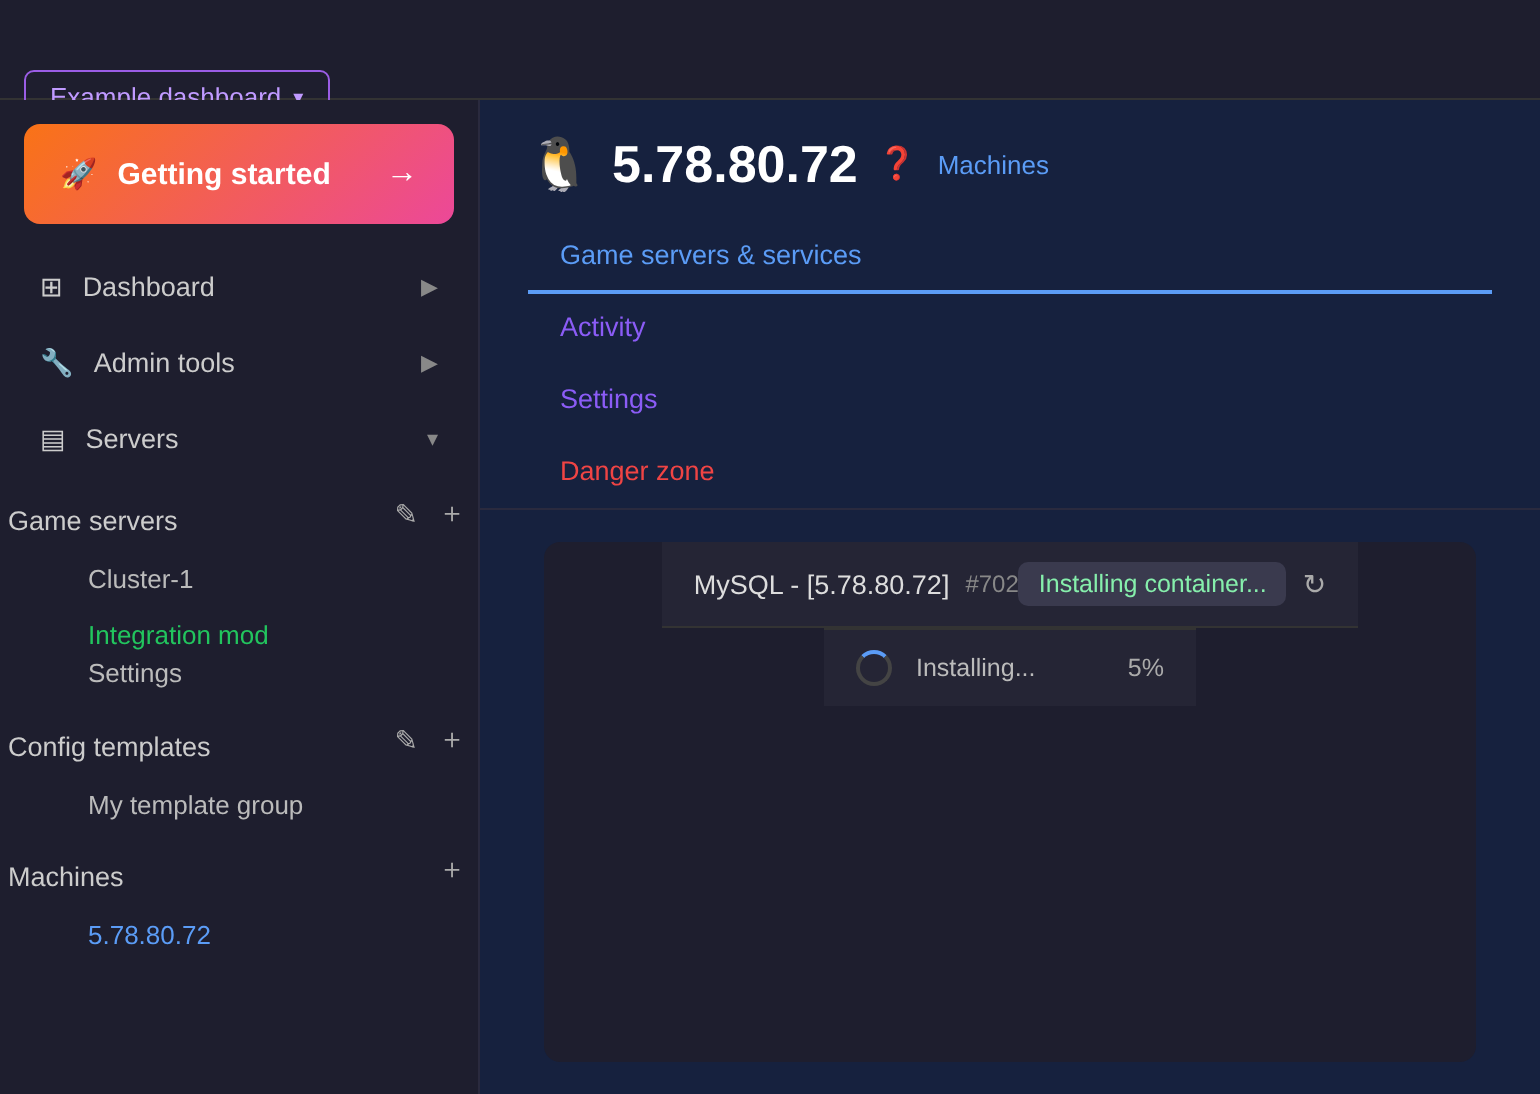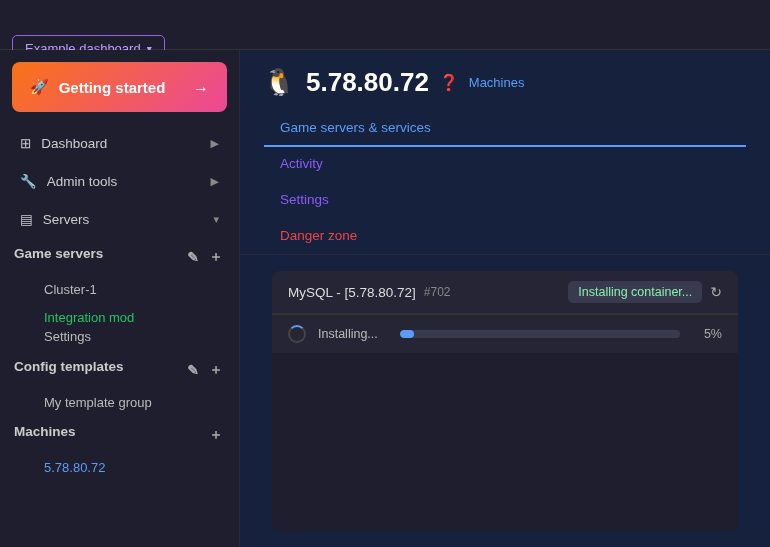--- a/index.html
+++ b/index.html
@@ -83,27 +83,26 @@
       border-radius: 4px;
       margin: 1px 4px;
       justify-content: space-between;
     }
     .sidebar-item .left { display: flex; align-items: center; gap: 10px; }
     .sidebar-item .chevron { font-size: 11px; color: #888; }
 
     
     .sidebar-section-header {
       display: flex;
-      align-items: flex-start;
-      padding: 8px 14px;
+      align-items: flex-end;
+      padding: 8px 4px;
       font-size: 13.5px;
       color: #ccc;
       justify-content: space-between;
       cursor: pointer;
-      font-weight: bold;
     }
     .sidebar-section-header .left { display: flex; align-items: center; gap: 10px; }
     .sidebar-section-header .actions { display: flex; align-items: center; gap: 6px; }
     .sidebar-section-header .actions span {
       color: #aaa;
       font-size: 14px;
       cursor: pointer;
       padding: 2px;
     }
 
@@ -281,20 +280,21 @@
     
     .panel-wrapper {
       margin: 16px 32px;
       background: #1e1e2e;
       border-radius: 8px;
       overflow: hidden;
       flex: 1;
       display: flex;
       flex-direction: column;
       max-height: 320px;
+      align-items: center;
     }
   </style>
 </head>
 <body>
 
 <div class="top-nav">
   <button class="dashboard-btn">
     <span>Example dashboard</span>
     <span class="chevron">▾</span>
   </button>

